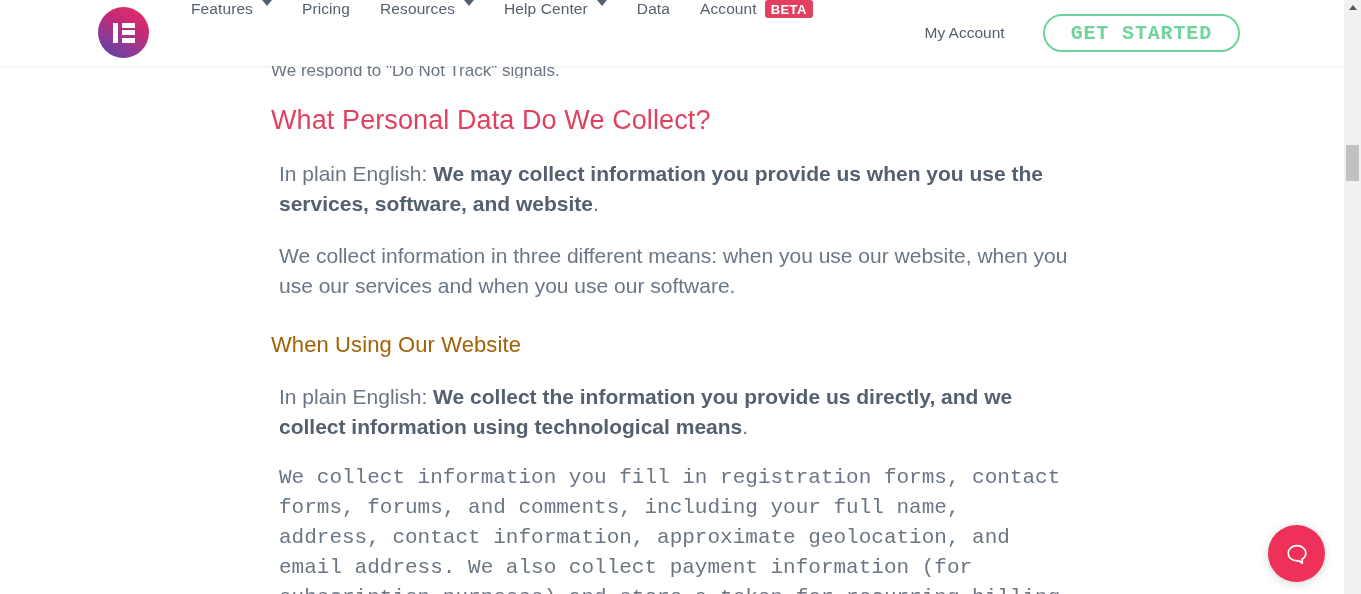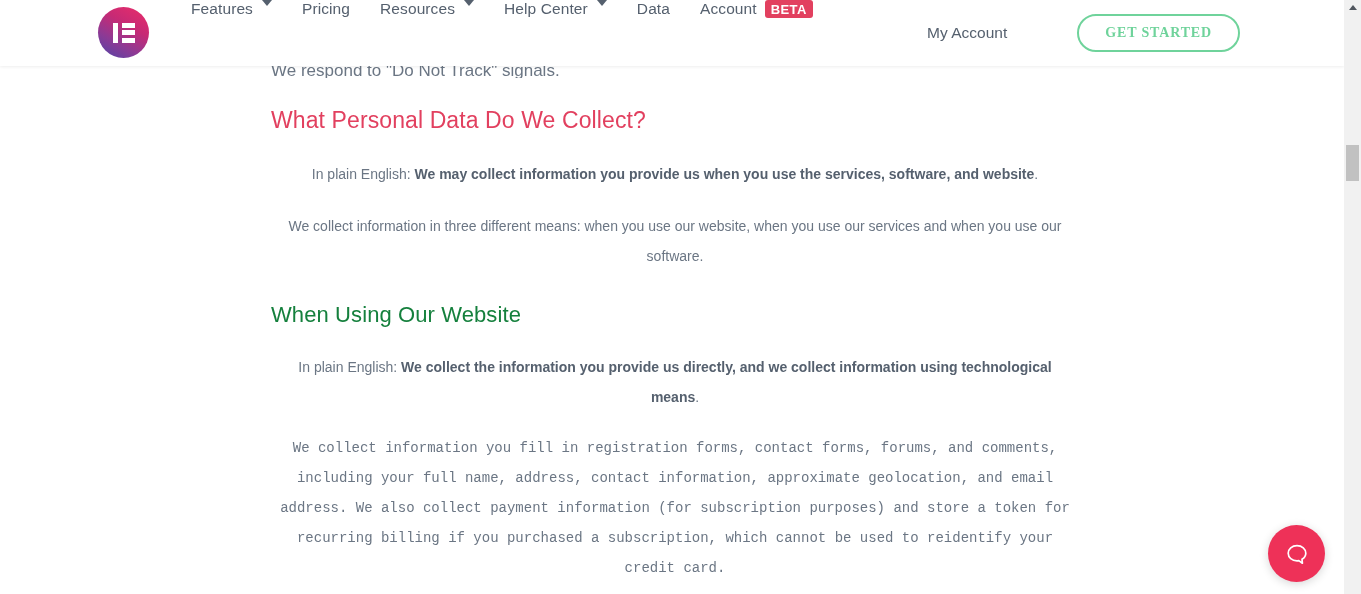--- a/index.html
+++ b/index.html
@@ -120,45 +120,44 @@
   }
 
   
   .nav-right {
     position: absolute;
     right: 104px;
     top: 0;
     height: 66px;
     display: flex;
     align-items: center;
-    gap: 32px;
   }
   .account-link {
     font-size: 15.5px;
     color: #55606E;
     cursor: pointer;
     margin-right: 38px;
     white-space: nowrap;
   }
   .cta-button {
     display: inline-flex;
     align-items: center;
     justify-content: center;
     height: 38px;
     padding: 0 26px;
     border: 2px solid #6FD39B;
     border-radius: 19px;
     background: transparent;
     color: #6FD39B;
-    font-size: 14px;
+    font-size: 20px;
     font-weight: bold;
     letter-spacing: 0.85px;
     cursor: pointer;
     white-space: nowrap;
-    font-family: Liberation Serif, serif;
+    font-family: Liberation Mono, monospace;
   }
 
   
   .content {
     position: absolute;
     top: 0;
     left: 0;
     width: 1344px;
     height: 594px;
     z-index: 10;
@@ -173,43 +172,42 @@
   .clipped-line {
     font-size: 17px;
     line-height: 30px;
     color: #6B7684;
     margin: 0 0 0 0;
     height: 22px;
     overflow: hidden;
   }
 
   h2.section-title {
-    font-size: 23px;
+    font-size: 27px;
     font-weight: normal;
     color: #E2405F;
     margin: 25px 0 0 0;
     line-height: 34px;
     letter-spacing: 0.1px;
   }
 
   h3.sub-title {
     font-size: 22px;
     font-weight: normal;
-    color: #15803d;
+    color: #a16207;
     margin: 29px 0 0 0;
     line-height: 30px;
     letter-spacing: 0.1px;
   }
 
   p.body-text {
-    font-size: 14px;
+    font-size: 21px;
     line-height: 30px;
     color: #6B7684;
     margin: 22px 0 0 8px;
-    text-align: center;
   }
   p.body-text b, .bold-run {
     font-weight: bold;
     color: #55606E;
   }
   p.tight { margin-top: 21px; font-family: Liberation Mono, monospace; }
 
   
   .chat-widget {
     position: absolute;

